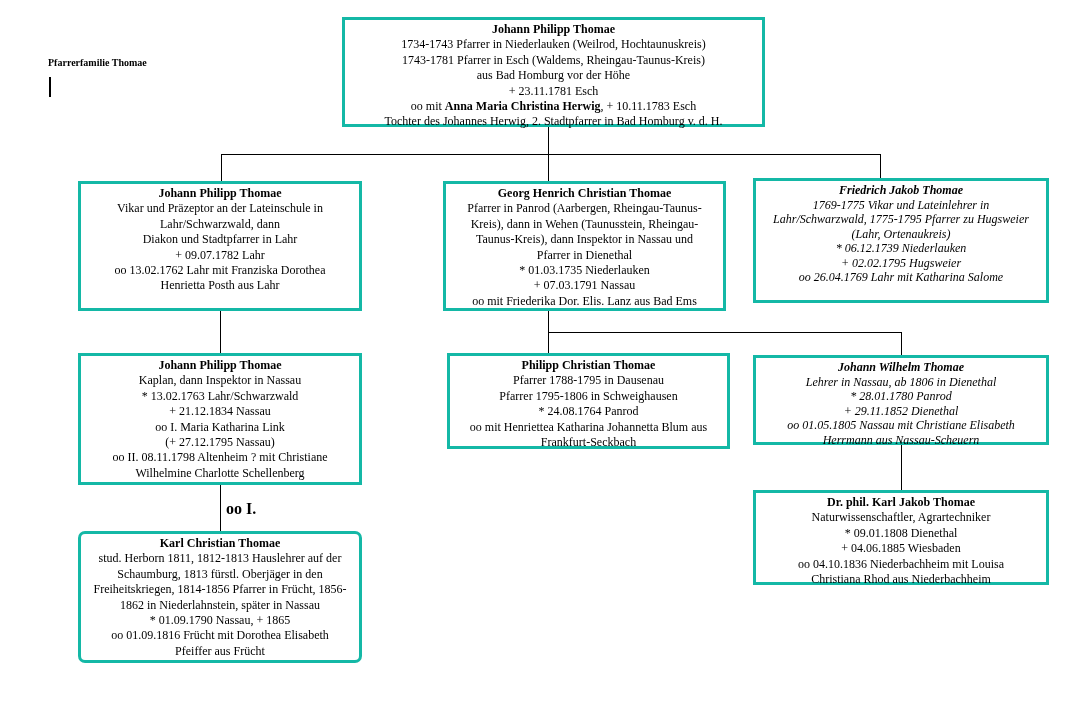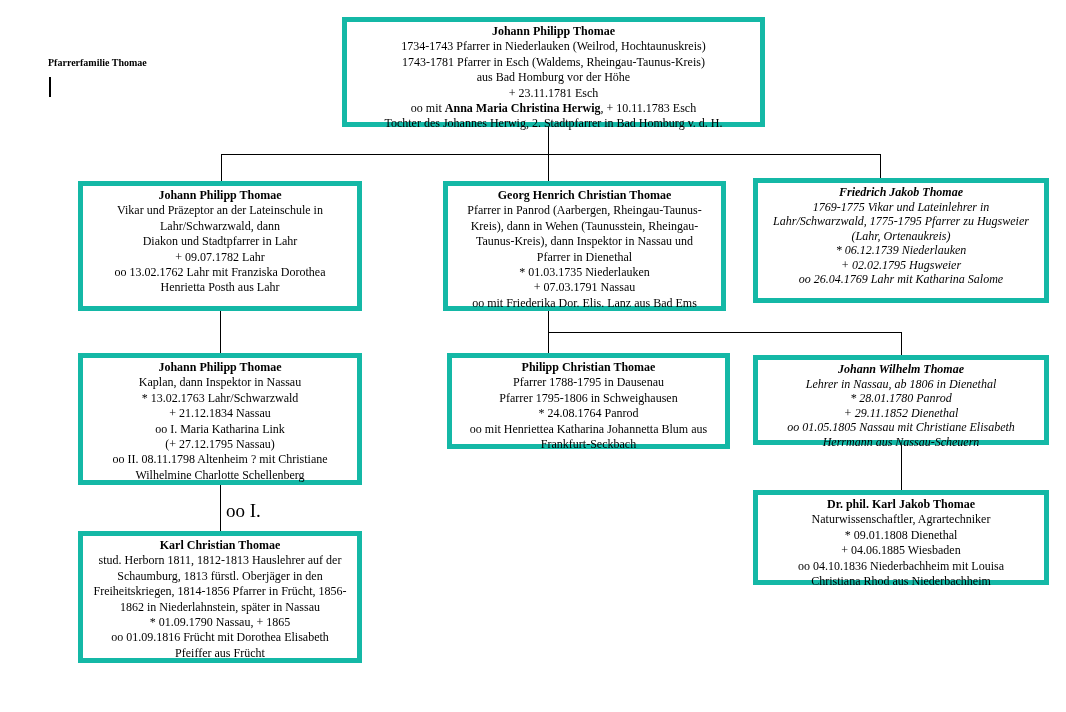--- a/index.html
+++ b/index.html
@@ -7,21 +7,21 @@
     position: relative;
     width: 1066px;
     height: 712px;
     background: #ffffff;
     font-family: "Liberation Serif", "DejaVu Serif", serif;
     color: #000;
     overflow: hidden;
   }
   .box {
     position: absolute;
-    border: 5px solid #14b8a6;
+    border: 3px solid #14b8a6;
     background: #fff;
     box-sizing: border-box;
     text-align: center;
     font-size: 12px;
     line-height: 15.4px;
     padding-top: 2px;
     overflow: visible;
   }
   .box .bname { font-weight: bold; white-space: nowrap; }
   .blines div { white-space: nowrap; }
@@ -38,22 +38,23 @@
   }
   .text-cursor {
     position: absolute;
     left: 49px; top: 77px;
     width: 1.5px; height: 20px;
     background: #000;
   }
   .oo-label {
     position: absolute;
     left: 226px; top: 500px;
-    font-size: 19px;
+    font-size: 16px;
     white-space: nowrap;
+    font-weight: bold;
   }
 </style>
 </head>
 <body>
 
 <div id="canvas">
 
   <div class="doc-title">Pfarrerfamilie Thomae</div>
   <div class="text-cursor"></div>
 
@@ -149,21 +150,21 @@
     <div class="bname">Dr. phil. Karl Jakob Thomae</div>
     <div class="blines">
         <div>Naturwissenschaftler, Agrartechniker</div>
         <div>* 09.01.1808 Dienethal</div>
         <div>+ 04.06.1885 Wiesbaden</div>
         <div>oo 04.10.1836 Niederbachheim mit Louisa</div>
         <div>Christiana Rhod aus Niederbachheim</div>
       </div>
   </div>
 
-  <div class="box" style="left:78px; top:531px; width:284px; height:132px;">
+  <div class="box" style="left:78px; top:531px; width:284px; height:132px;border-radius:7px;">
     <div class="bname">Karl Christian Thomae</div>
     <div class="blines">
         <div>stud. Herborn 1811, 1812-1813 Hauslehrer auf der</div>
         <div>Schaumburg, 1813 fürstl. Oberjäger in den</div>
         <div>Freiheitskriegen, 1814-1856 Pfarrer in Frücht, 1856-</div>
         <div>1862 in Niederlahnstein, später in Nassau</div>
         <div>* 01.09.1790 Nassau, + 1865</div>
         <div>oo 01.09.1816 Frücht mit Dorothea Elisabeth</div>
         <div>Pfeiffer aus Frücht</div>
       </div>

